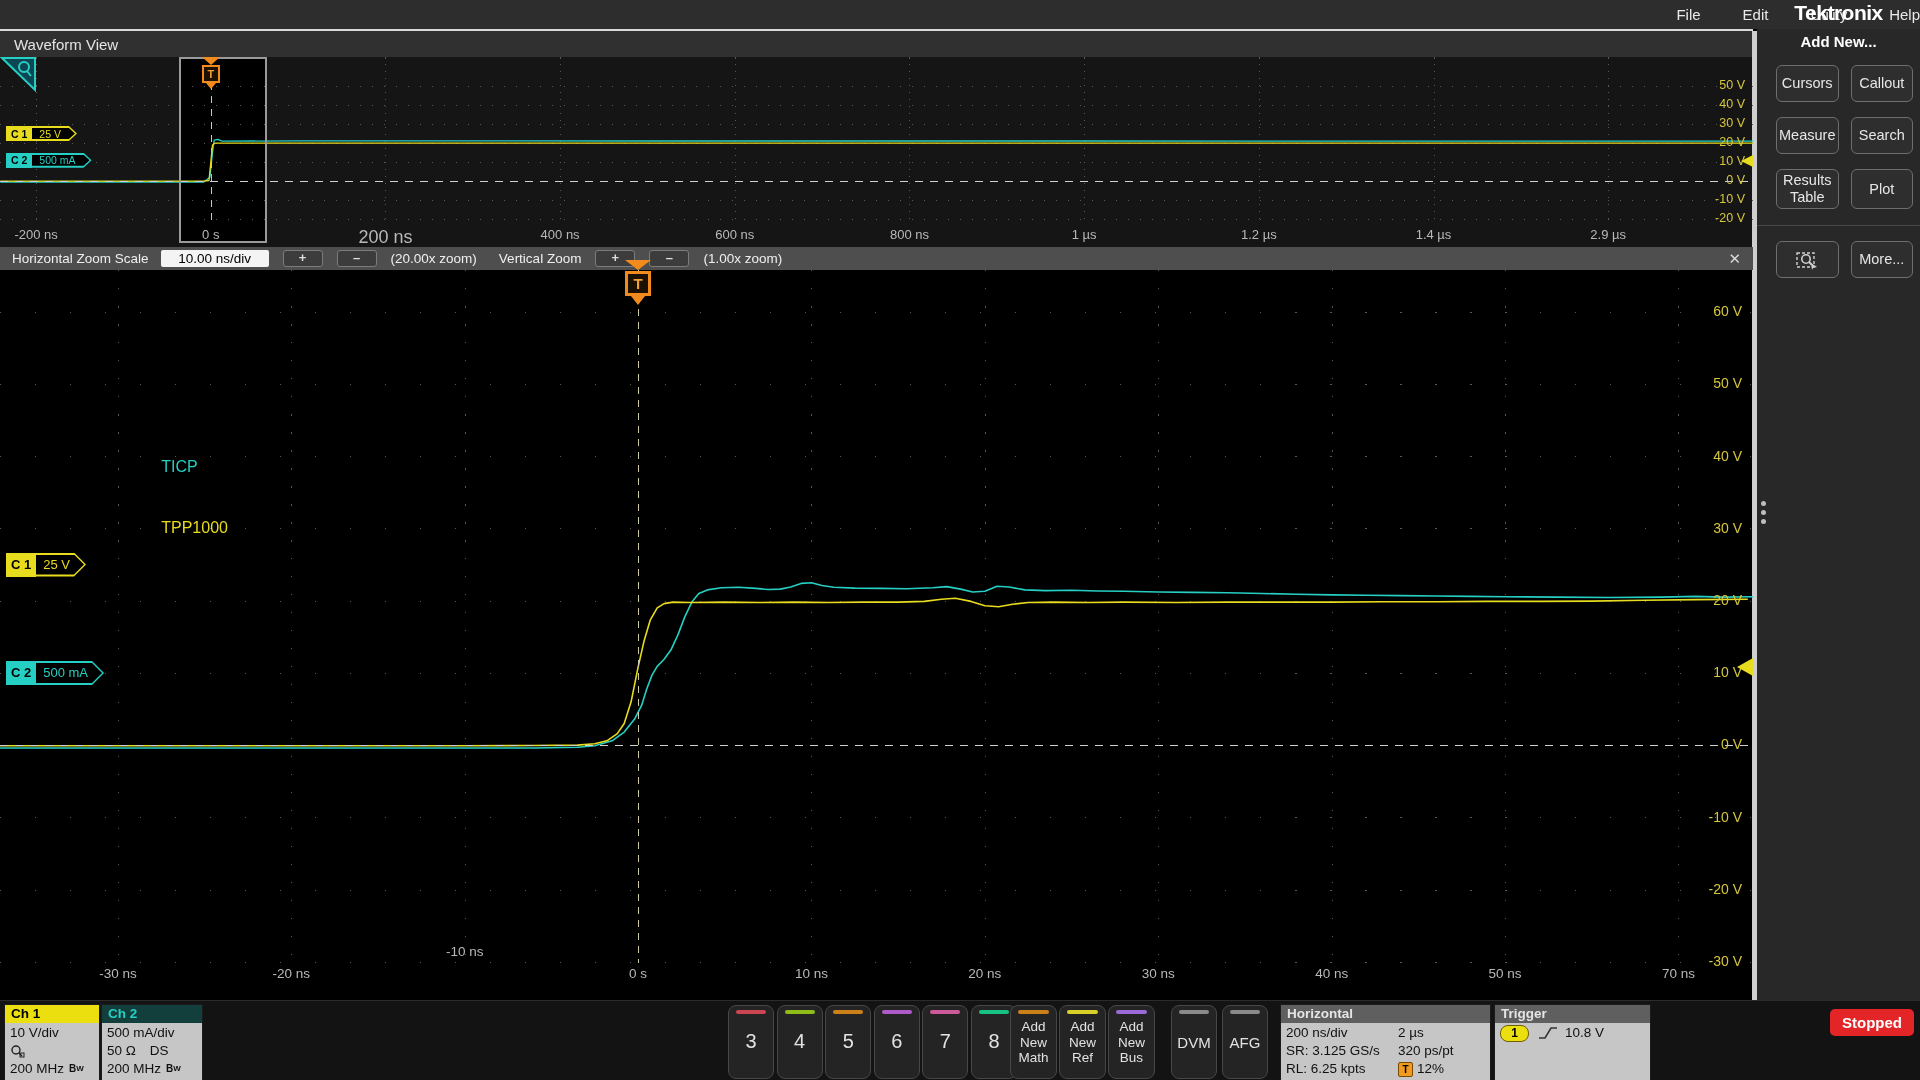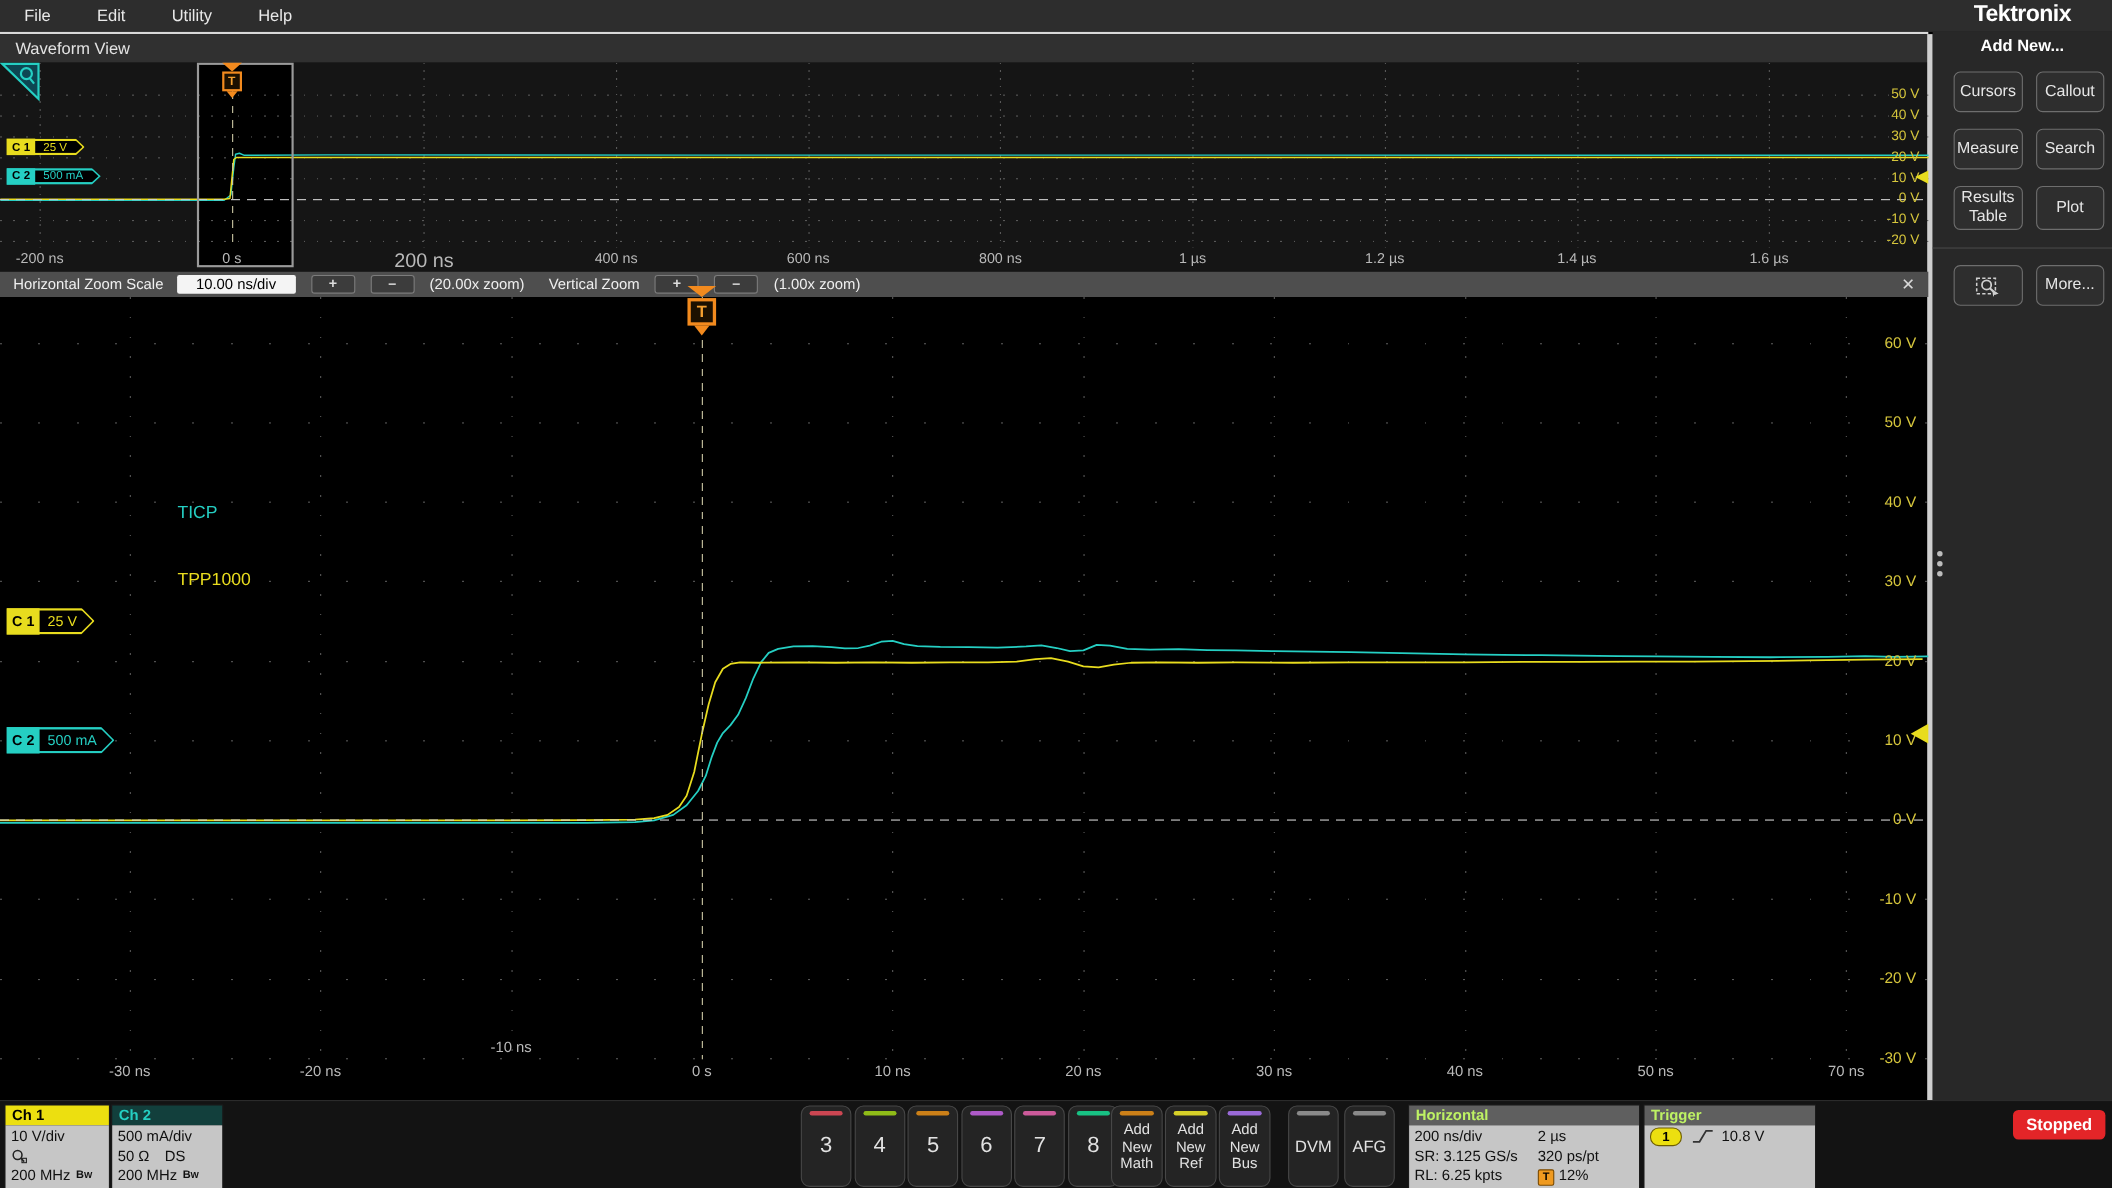--- a/index.html
+++ b/index.html
@@ -1,20 +1,20 @@
 <!DOCTYPE html>
 <html><head>
 <meta charset="utf-8">
 <style>
   html,body{margin:0;padding:0;background:#000;}
   body{font-family:"Liberation Sans",sans-serif;-webkit-font-smoothing:antialiased;}
   #app{position:relative;width:1920px;height:1080px;background:#000;overflow:hidden;}
 
   
-  #menubar{position:absolute;left:0;top:0;width:1920px;height:29px;background:#2d2d2d;display:flex;align-items:center;}
+  #menubar{position:absolute;left:0;top:0;width:1920px;height:29px;background:#2d2d2d;display:flex;align-items:center;justify-content:flex-end;}
   .menu-item{color:#e9e9e9;font-size:15px;margin-left:42px;cursor:default;}
   .menu-item:first-child{margin-left:22px;}
   #brand-logo{position:absolute;left:1757px;top:1px;width:163px;text-align:center;color:#fff;font-size:21px;font-weight:bold;letter-spacing:-.5px;}
 
   
   #tab-divider{position:absolute;left:0;top:29px;width:1753px;height:2px;background:#d9d9d9;}
   #tabstrip{position:absolute;left:0;top:31px;width:1753px;height:26px;background:#303030;display:flex;align-items:center;}
   #tab-title{color:#e4e4e4;font-size:15px;margin-left:14px;}
 
   
@@ -65,21 +65,21 @@
 
   #right-panel{position:absolute;left:1757px;top:29px;width:163px;height:971px;background:#282828;}
   #rp-header{margin-top:4px;text-align:center;color:#fff;font-weight:bold;font-size:15px;}
   .rp-row{display:flex;gap:12px;padding:0 7px 0 19px;margin-top:15px;}
   .rp-btn{flex:1;min-height:31px;background:#2e2e2e;border:1px solid #6e6e6e;border-radius:6px;color:#e6e6e6;font-size:14.5px;line-height:1.15;display:flex;align-items:center;justify-content:center;text-align:center;padding:2px 2px;}
   .rp-sep{border-top:1px solid #484848;margin:16px 0 0 0;}
 
   
   #bottom-bar{position:absolute;left:0;top:1000px;width:1920px;height:80px;background:#131313;border-top:1px solid #2b2b2b;}
   .info-badge{position:absolute;top:3px;border:1px solid #1b1b1b;}
-  .ib-header{height:18px;background:#5f5f5f;color:#bef264;font-weight:bold;font-size:13.5px;line-height:18px;padding-left:6px;}
+  .ib-header{height:18px;background:#5f5f5f;color:#e5e5e5;font-weight:bold;font-size:13.5px;line-height:18px;padding-left:6px;}
   .ib-body{background:#c6c6c6;color:#101010;font-size:13.5px;padding:1px 4px 2px 5px;}
   .ib-row{height:18px;line-height:18px;white-space:nowrap;display:flex;align-items:center;}
   .bw-b{font-size:10px;font-weight:bold;vertical-align:4px;margin-left:5px;}
   .bw-w{font-size:8px;font-weight:bold;vertical-align:1px;}
   .hgrid{display:grid;grid-template-columns:1fr 88px;}
   .trig-pos-icon{display:inline-block;width:13px;height:13px;background:#ef9a20;border:1px solid #7a4a00;border-radius:2px;color:#000;font-size:10px;font-weight:bold;line-height:13px;text-align:center;margin-right:4px;}
   .trig-src-chip{display:inline-block;width:27px;height:15px;background:#ecdf10;border:1px solid #6e5e00;border-radius:8px;color:#000;font-size:12px;font-weight:bold;line-height:15px;text-align:center;}
   .ch-btn{position:absolute;top:4px;width:44px;height:72px;background:#242424;border:1px solid #474747;border-radius:8px;}
   .ch-btn .stripe{position:absolute;left:7px;right:7px;top:4px;height:4px;border-radius:2px;}
   .ch-btn .lbl{position:absolute;left:0;right:0;top:24px;text-align:center;color:#e2e2e2;font-size:20px;}
@@ -141,21 +141,21 @@
       <div class="xtick-label" style="left: 689.791px; top: 170px; font-size: 13px; z-index: 4;">600 ns</div>
       <div class="gridline" style="left: 909.471px; top: 0px; width: 1px; height: 168px; z-index: 1; background: repeating-linear-gradient(rgb(88, 88, 88) 0px, rgb(88, 88, 88) 1.5px, transparent 1.5px, transparent 7px);"></div>
       <div class="xtick-label" style="left: 864.471px; top: 170px; font-size: 13px; z-index: 4;">800 ns</div>
       <div class="gridline" style="left: 1084.15px; top: 0px; width: 1px; height: 168px; z-index: 1; background: repeating-linear-gradient(rgb(88, 88, 88) 0px, rgb(88, 88, 88) 1.5px, transparent 1.5px, transparent 7px);"></div>
       <div class="xtick-label" style="left: 1039.15px; top: 170px; font-size: 13px; z-index: 4;">1 µs</div>
       <div class="gridline" style="left: 1258.83px; top: 0px; width: 1px; height: 168px; z-index: 1; background: repeating-linear-gradient(rgb(88, 88, 88) 0px, rgb(88, 88, 88) 1.5px, transparent 1.5px, transparent 7px);"></div>
       <div class="xtick-label" style="left: 1213.83px; top: 170px; font-size: 13px; z-index: 4;">1.2 µs</div>
       <div class="gridline" style="left: 1433.51px; top: 0px; width: 1px; height: 168px; z-index: 1; background: repeating-linear-gradient(rgb(88, 88, 88) 0px, rgb(88, 88, 88) 1.5px, transparent 1.5px, transparent 7px);"></div>
       <div class="xtick-label" style="left: 1388.51px; top: 170px; font-size: 13px; z-index: 4;">1.4 µs</div>
       <div class="gridline" style="left: 1608.19px; top: 0px; width: 1px; height: 168px; z-index: 1; background: repeating-linear-gradient(rgb(88, 88, 88) 0px, rgb(88, 88, 88) 1.5px, transparent 1.5px, transparent 7px);"></div>
-      <div class="xtick-label" style="left: 1563.19px; top: 170px; font-size: 13px; z-index: 4;">1.6 µs</div>
+      <div class="xtick-label" style="left: 1563.19px; top: 170px; font-size: 13px; z-index: 4;">2.9 µs</div>
       <svg width="1753" height="190">
         <polyline points="0.3,125.0 203.8,125.0 209.9,120.3 212.5,95.6 214.2,83.2 217.7,82.3 222.1,84.2 298.1,83.8 647.5,84.0 1084.2,84.0 1753.2,84.2" fill="none" stroke="#25cfc3" stroke-width="1.3" stroke-linejoin="round"></polyline>
         <polyline points="0.3,124.1 203.8,124.1 209.0,123.5 210.8,105.1 212.5,88.0 215.1,86.1 1753.2,86.1" fill="none" stroke="#e8dc1e" stroke-width="1.3" stroke-linejoin="round"></polyline>
       </svg>
       <div class="zeroline" style="left: 0px; top: 124.07px; width: 1753px; height: 1px; z-index: 3; background: repeating-linear-gradient(to right, rgb(208, 208, 208) 0px, rgb(208, 208, 208) 8px, transparent 8px, transparent 15px);"></div>
       <div class="trigline" style="left: 210.751px; top: 0px; width: 1px; height: 168px; z-index: 3; background: repeating-linear-gradient(rgb(205, 201, 165) 0px, rgb(205, 201, 165) 7px, transparent 7px, transparent 13px);"></div>
       <div class="trig-marker" style="left: 210.751px; top: 0px; z-index: 7;">
         <div class="trig-cap sm"></div>
         <div class="trig-box sm">T</div>
         <div class="trig-tail sm"></div>

